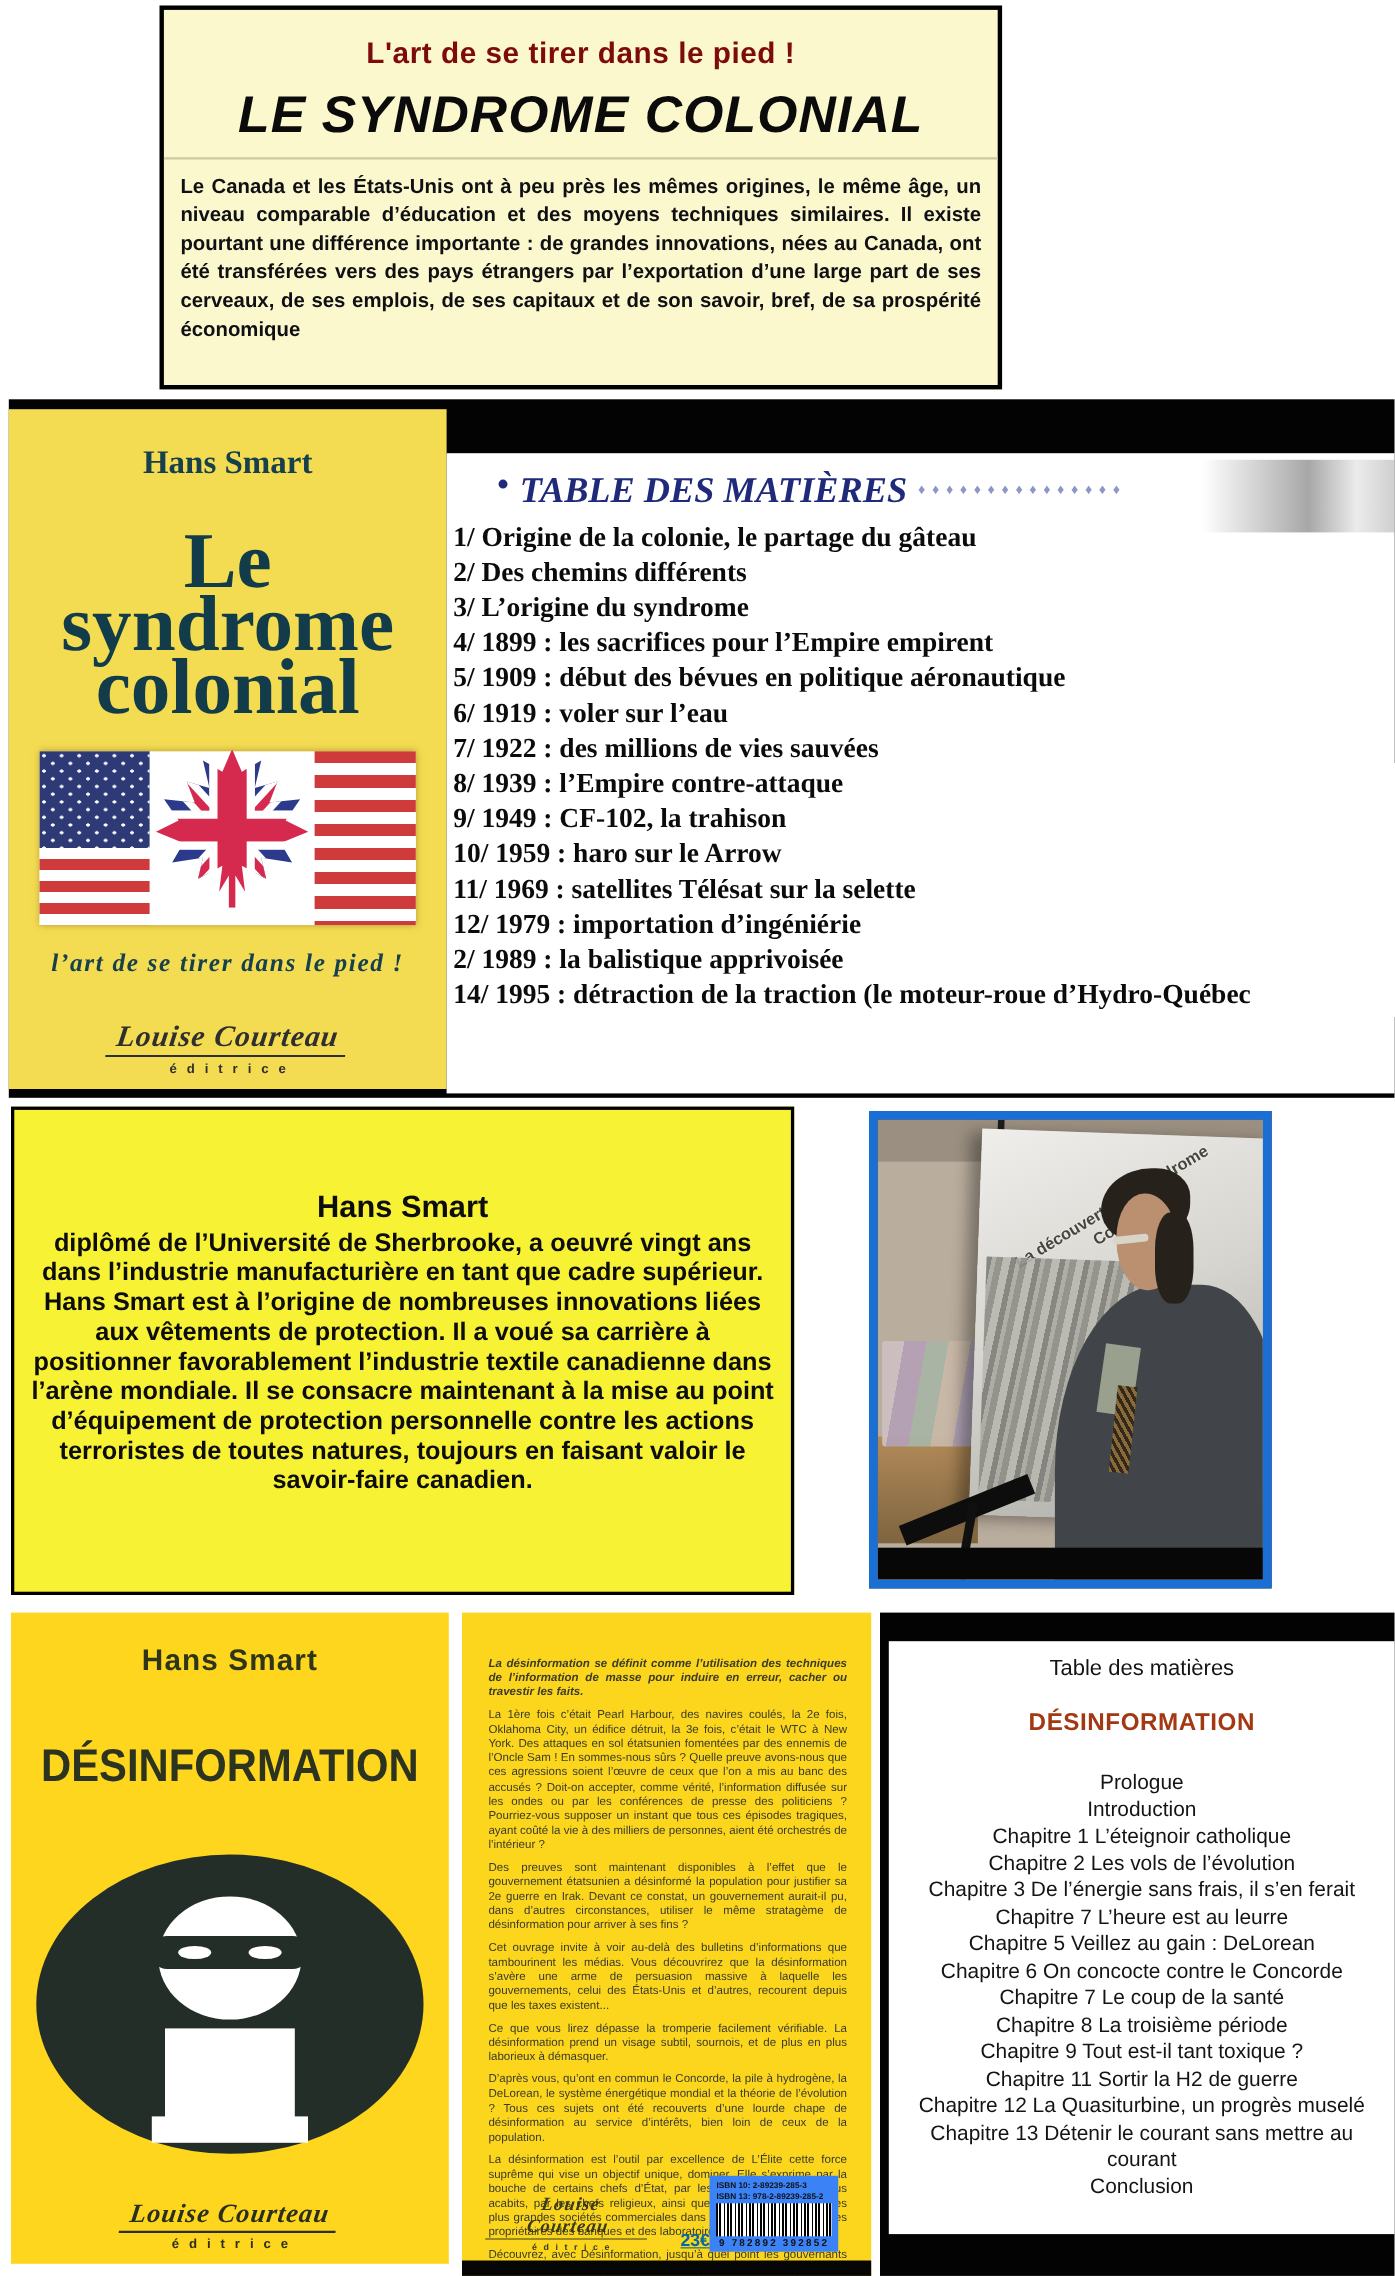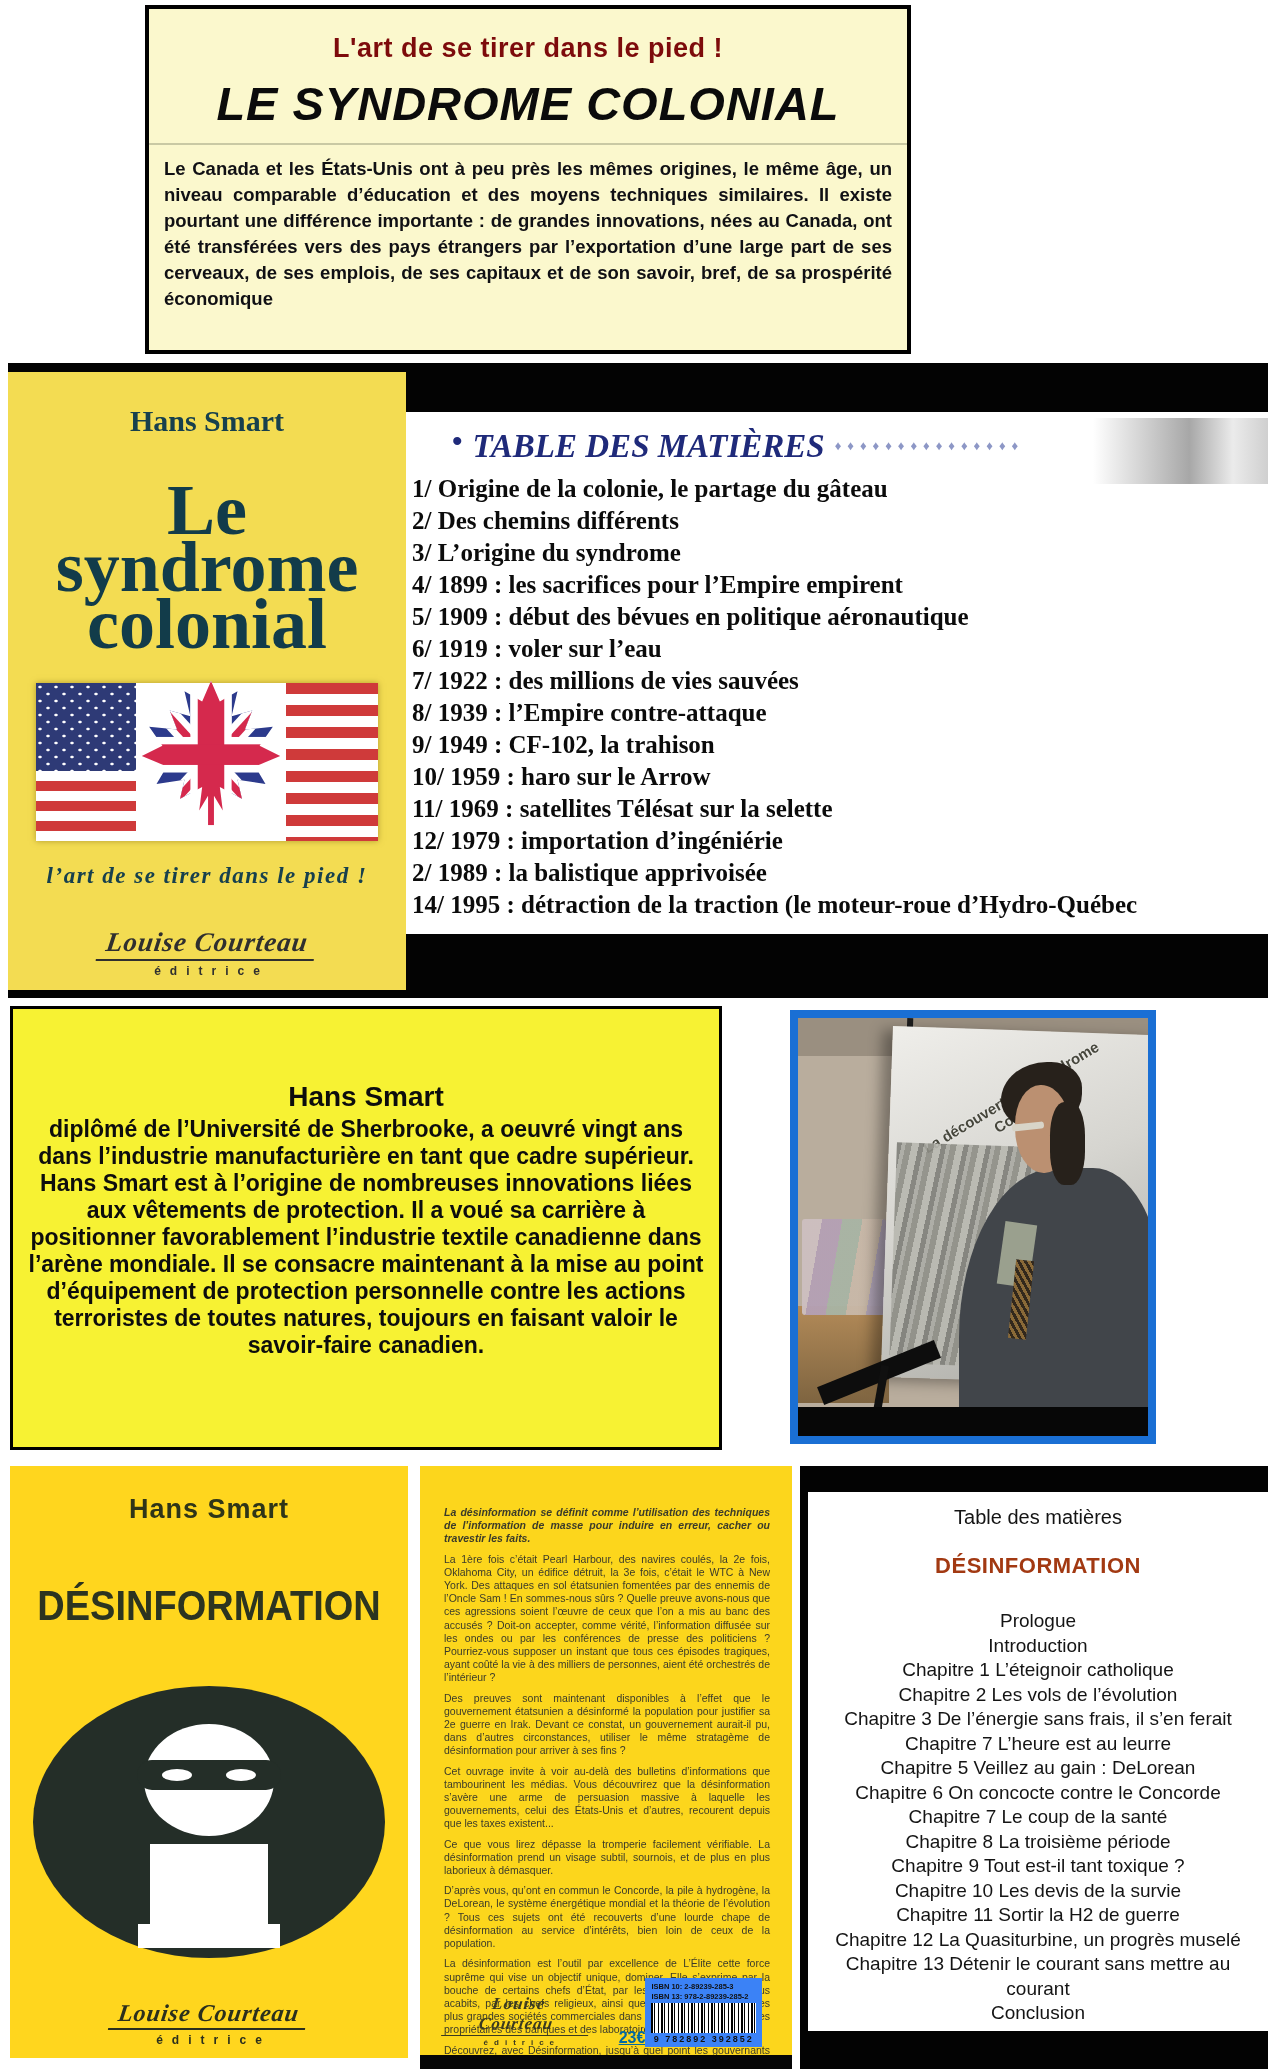--- a/index.html
+++ b/index.html
@@ -36,21 +36,21 @@
   .leaf-mid { flex:1; display:flex; align-items:center; justify-content:center; }
   .us-right { width:94px; height:100%;
               background:repeating-linear-gradient(180deg,#cf3a3a 0 11px,#ffffff 11px 22px); }
   .c1-tagline { margin-top:22px; font-family:"Liberation Serif", serif; font-weight:bold;
                 font-style:italic; font-size:23px; letter-spacing:1.5px; color:#17404d; }
   .logo { margin-top:38px; display:inline-block; text-align:center; color:#2f2f2f; }
   .logo-script { font-family:"Liberation Serif", serif; font-style:italic; font-weight:bold;
                  font-size:27px; letter-spacing:1px; transform:skewX(-8deg);
                  border-bottom:2px solid currentColor; display:inline-block; padding:0 8px 1px; }
   .logo-role { font-weight:bold; font-size:12px; letter-spacing:9px; margin-top:3px; padding-left:9px; }
-  .toc1-panel { position:absolute; left:398px; right:0; top:49px; height:522px;
+  .toc1-panel { position:absolute; left:398px; right:0; top:49px; height:582px;
                 background:#ffffff; padding:12px 6px 0 6px; }
   .toc1-headrow { padding-left:40px; white-space:nowrap; }
   .toc1-bullet { font-size:30px; color:#1f2a7a; vertical-align:6px; }
   .toc1-head { font-family:"Liberation Serif", serif; font-weight:bold; font-style:italic;
                font-size:33px; color:#1f2a7a; margin-left:10px; }
   .toc1-dots { font-size:13px; letter-spacing:6px; color:#8d97c6; vertical-align:7px; margin-left:10px; }
   .toc1-list { margin-top:8px; font-family:"Liberation Serif", serif; font-weight:bold;
                font-size:25px; line-height:32px; color:#0b0b0b; }
   .edge-smudge { position:absolute; right:0; top:6px; width:175px; height:66px;
                  background:linear-gradient(90deg, rgba(150,150,150,0) 0%, rgba(150,150,150,.45) 30%,
@@ -315,21 +315,20 @@
             <div class="t2-item">Introduction</div>
             <div class="t2-item">Chapitre 1 L’éteignoir catholique</div>
             <div class="t2-item">Chapitre 2 Les vols de l’évolution</div>
             <div class="t2-item">Chapitre 3 De l’énergie sans frais, il s’en ferait</div>
             <div class="t2-item">Chapitre 7 L’heure est au leurre</div>
             <div class="t2-item">Chapitre 5 Veillez au gain : DeLorean</div>
             <div class="t2-item">Chapitre 6 On concocte contre le Concorde</div>
             <div class="t2-item">Chapitre 7 Le coup de la santé</div>
             <div class="t2-item">Chapitre 8 La troisième période</div>
             <div class="t2-item">Chapitre 9 Tout est-il tant toxique ?</div>
-            <div class="t2-item">Chapitre 10 Les devis de la survie</div>
             <div class="t2-item">Chapitre 11 Sortir la H2 de guerre</div>
             <div class="t2-item">Chapitre 12 La Quasiturbine, un progrès muselé</div>
             <div class="t2-item">Chapitre 13 Détenir le courant sans mettre au courant</div>
             <div class="t2-item">Conclusion</div>
           </div>
       </div>
     </div>
   </section>
 
 </div>

